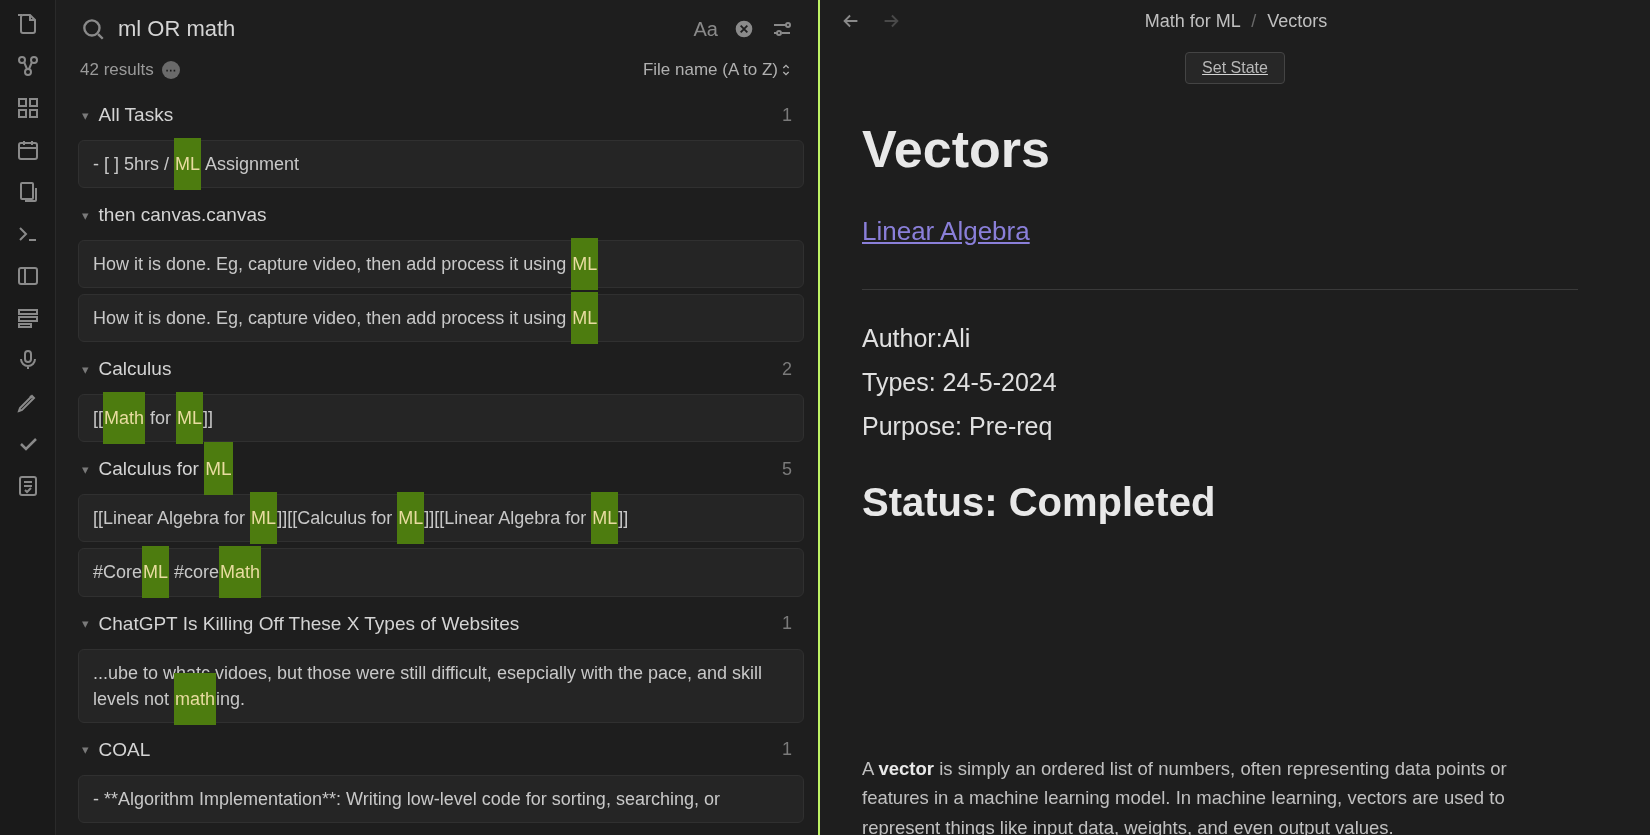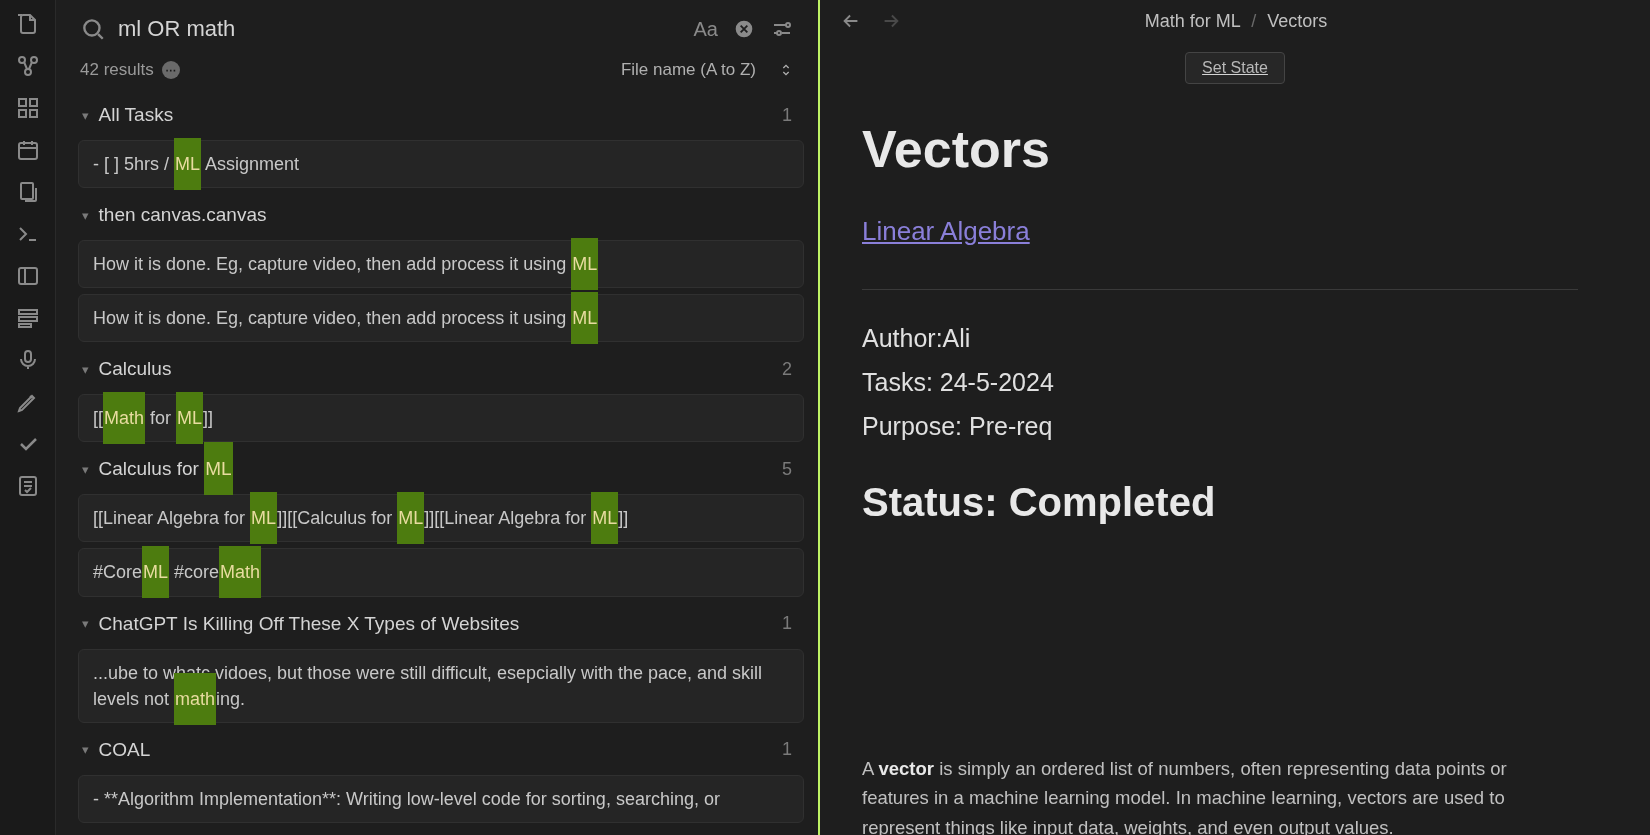--- a/index.html
+++ b/index.html
@@ -75,21 +75,21 @@
   width: 18px; height: 18px; border-radius: 50%;
   background: #6a6a6a;
   display: inline-flex; align-items: center; justify-content: center;
   font-size: 11px; color: #1a1a1a; font-weight: bold;
 }
 .sort {
   color: #b0b0b0;
   cursor: pointer;
   display: flex;
   align-items: center;
-  gap: 22px;
+  gap: 0;
 }
 .results {
   flex: 1;
   overflow-y: auto;
   padding: 0 14px 20px 14px;
 }
 .results::-webkit-scrollbar { width: 12px; }
 .results::-webkit-scrollbar-thumb { background: #4a4a4a; border-radius: 6px; }
 .file-group { margin-bottom: 4px; }
 .file-header {
@@ -381,20 +381,20 @@
     <div style="width:60px"></div>
   </div>
   <div class="set-state-wrap">
     <button class="set-state">Set State</button>
   </div>
   <div class="doc">
     <h1>Vectors</h1>
     <p><a class="link" href="#">Linear Algebra</a></p>
     <hr>
     <p class="meta-line"><span>Author:</span><span>Ali</span></p>
-    <p class="meta-line"><span>Tasks:</span> <span>24-5-2024</span></p>
+    <p class="meta-line"><span>Types:</span> <span>24-5-2024</span></p>
     <p class="meta-line"><span>Purpose:</span> <span>Pre-req</span></p>
     <h2 class="status">Status: Completed</h2>
     <p class="body-text">
       <span>A </span><b>vector</b><span> is simply an ordered list of numbers, often representing data points or features in a machine learning model. In machine learning, vectors are used to represent things like input data, weights, and even output values.</span>
     </p>
   </div>
 </div>
 
 </body></html>

